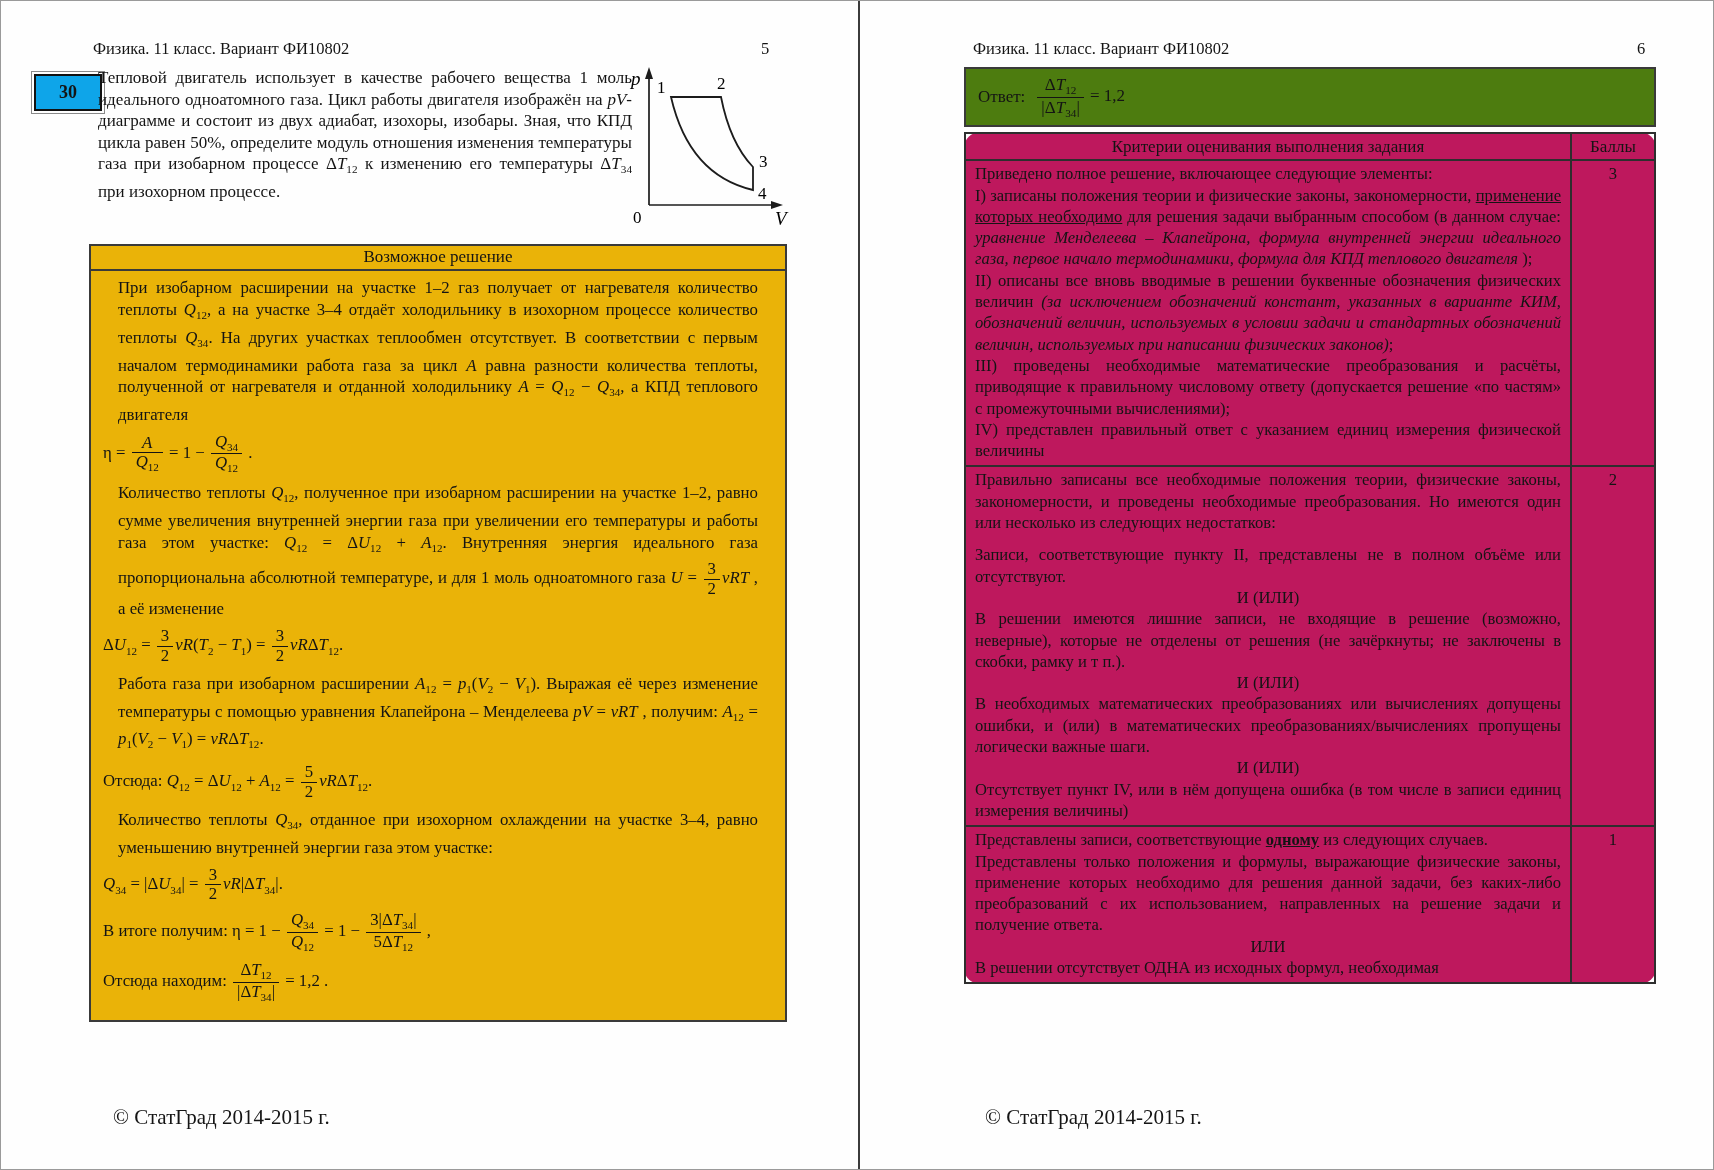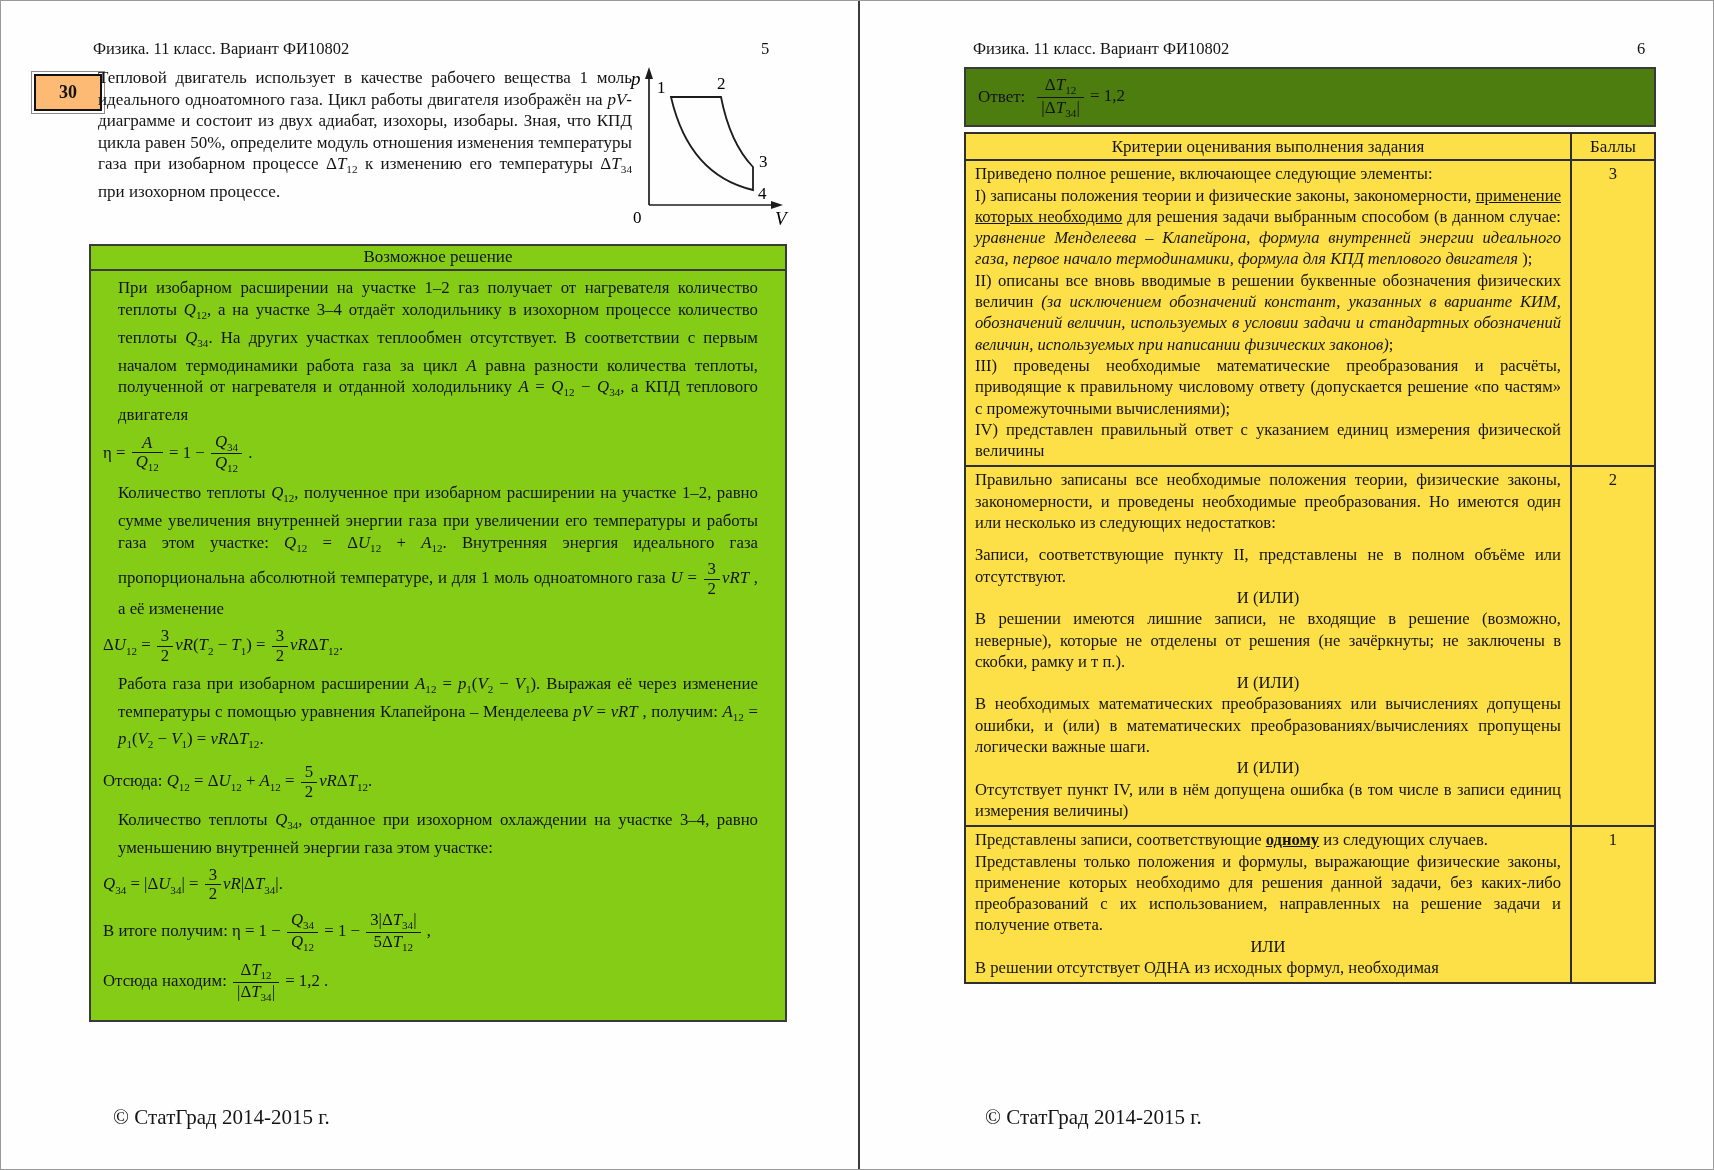--- a/index.html
+++ b/index.html
@@ -12,52 +12,52 @@
 
   .hdr{position:absolute;top:38px;font-size:16.5px;white-space:nowrap;}
   .hdr-title-left{left:92px;}  .hdr-page-left{left:760px;}
   .hdr-title-right{left:972px;} .hdr-page-right{left:1636px;}
 
   
   .num-box{
     position:absolute;left:33px;top:73px;width:64px;height:33px;
     border:2px solid #111;outline:1px solid #8a8a8a;outline-offset:2px;
     display:flex;align-items:center;justify-content:center;
-    font-weight:bold;font-size:18px;background:#fdba74;
+    font-weight:bold;font-size:18px;background:#0ea5e9;
   }
 
   .problem-text{
     position:absolute;left:97px;top:66px;width:534px;
     font-size:17px;line-height:21.6px;text-align:justify;
   }
 
   .diagram{position:absolute;left:628px;top:54px;}
   .diagram text{font-family:"Liberation Serif","DejaVu Serif",serif;}
 
   .solution-box{
     position:absolute;left:88px;top:243px;width:698px;box-sizing:border-box;
-    border:2px solid #3a3a3a;background:#84cc16;
+    border:2px solid #3a3a3a;background:#eab308;
   }
   .solution-title{text-align:center;font-size:17px;padding:1px 0 2px;border-bottom:2px solid #3a3a3a;}
   .solution-body{padding:4px 12px 10px;font-size:16.8px;line-height:21.6px;}
   .solution-body .para{text-align:justify;margin:2px 15px;}
   .solution-body .para.formula{text-align:left;margin:7px 0;}
 
   .footer{position:absolute;top:1104px;font-size:21px;white-space:nowrap;}
   .footer-left{left:112px;} .footer-right{left:984px;}
 
   .answer-box{
     position:absolute;left:963px;top:66px;width:692px;height:60px;box-sizing:border-box;
     border:2px solid #3a3a3a;background:#4d7c0f;padding:2px 12px;
     display:flex;align-items:center;gap:10px;font-size:17px;
   }
 
   .criteria-table{
     position:absolute;left:963px;top:131px;width:692px;
-    border-collapse:collapse;font-size:16.6px;line-height:21.3px;background:#fde047;
+    border-collapse:collapse;font-size:16.6px;line-height:21.3px;background:#be185d;border-radius:16px;
   }
   .criteria-table th,.criteria-table td{border:2px solid #2e2e2e;}
   .criteria-table th{font-weight:normal;font-size:17px;padding:2px 4px;text-align:center;}
   .crit-cell{padding:2px 9px 4px;text-align:justify;vertical-align:top;}
   .score-col{width:74px;margin-left:24px;}
   .score-cell{text-align:center;vertical-align:top;padding-top:2px;width:74px;}
   .criteria-table .para{margin:0;}
   .criteria-table .para.center{text-align:center;}
   .criteria-table .para.gap{margin-top:11px;}
 

